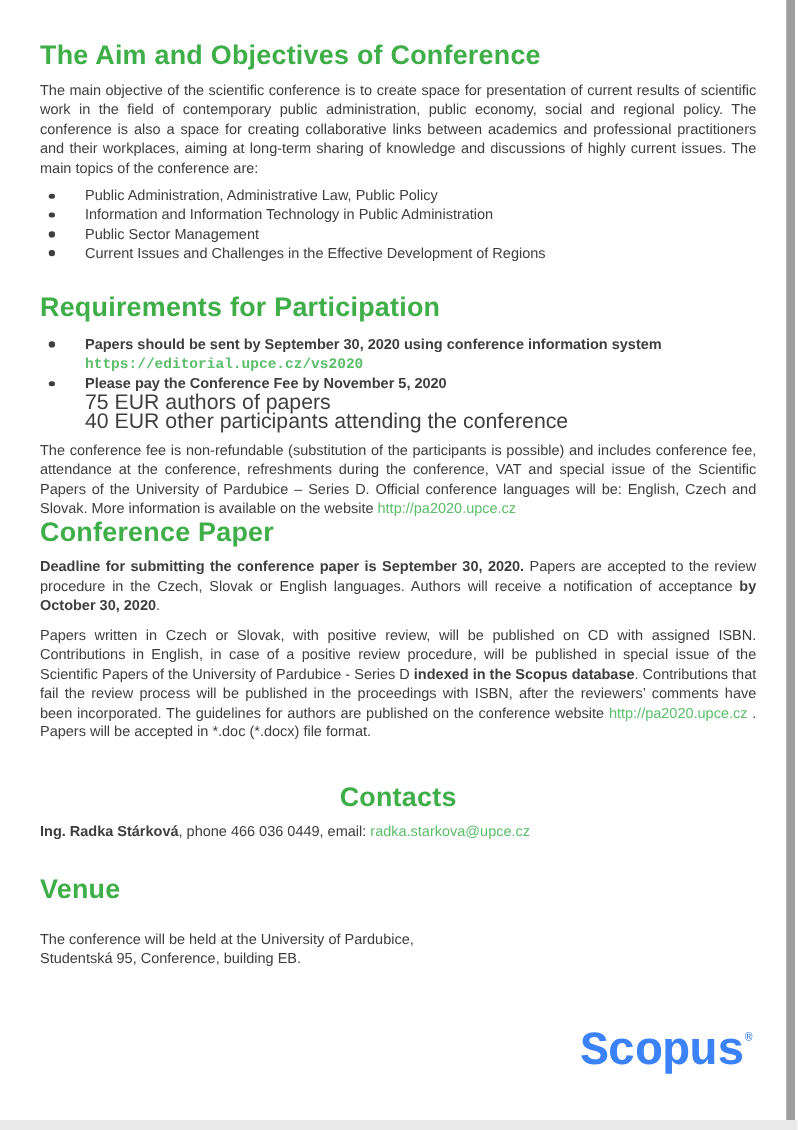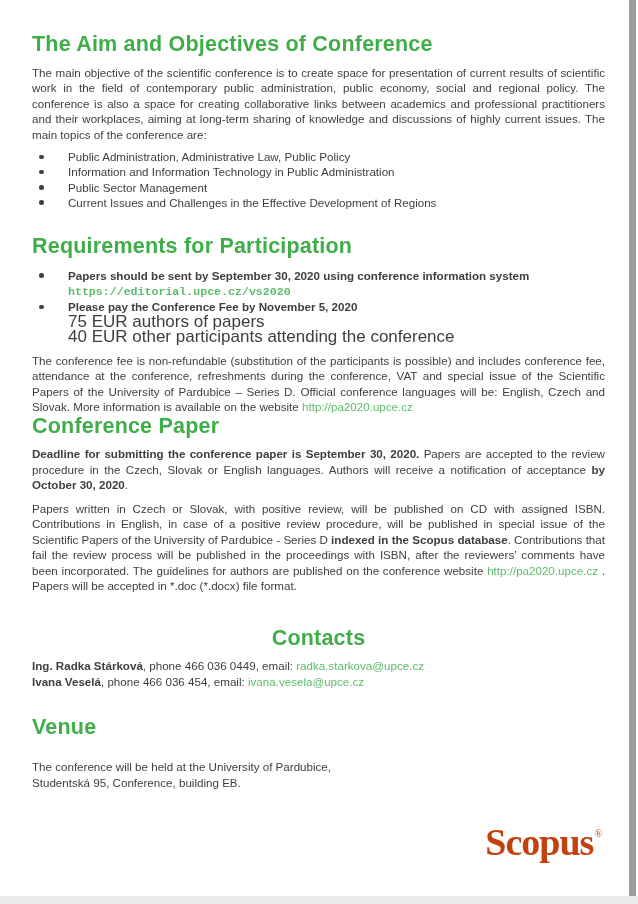--- a/index.html
+++ b/index.html
@@ -37,22 +37,22 @@
   .sub{padding-left:36px;font-size:17px;line-height:15.2px;}
   .fee-p{margin-top:18px;}
   .p2{margin-top:0;}
   
   .line{font-size:11.6px;line-height:15.6px;}
   .contact-lines{margin-top:8px;}
   .venue-lines{margin-top:20px;}
   
   .scopus{
     position:absolute;right:36px;top:820px;
-    color:#c2410c;font-size:38px;font-weight:600;letter-spacing:-1px;
-    font-family:Liberation Serif, serif;
+    color:#3b82f6;font-size:38px;font-weight:600;letter-spacing:-1px;
+    font-family:Liberation Mono, monospace;
   }
   .scopus .reg{font-size:10px;font-weight:400;vertical-align:18px;letter-spacing:0;margin-left:1px;}
   
   .vscrollbar{
     position:absolute;top:0;right:2px;width:7px;height:896px;background:#9E9E9E;
   }
   .bottom-gutter{
     position:absolute;left:0;bottom:0;width:638px;height:8px;background:#EAEAEA;
   }
 </style>
@@ -94,21 +94,20 @@
     <section>
       <h1 class="mt-paper">Conference Paper</h1>
       <p class="body"><span class="b">Deadline for submitting the conference paper is September 30, 2020.</span><span> Papers are accepted to the review procedure in the Czech, Slovak or English languages. Authors will receive a notification of acceptance </span><span class="b">by October 30, 2020</span><span>.</span></p>
       <p class="body p2"><span>Papers written in Czech or Slovak, with positive review, will be published on CD with assigned ISBN. Contributions in English, in case of a positive review procedure, will be published in special issue of the Scientific Papers of the University of Pardubice - Series D </span><span class="b">indexed in the Scopus database</span><span>. Contributions that fail the review process will be published in the proceedings with ISBN, after the reviewers’ comments have been incorporated. The guidelines for authors are published on the conference website </span><a class="link">http://pa2020.upce.cz</a><span> . Papers will be accepted in *.doc (*.docx) file format.</span></p>
     </section>
 
     <section>
       <h1 class="mt-contacts">Contacts</h1>
       <div class="contact-lines">
         <div class="line"><span class="b">Ing. Radka Stárková</span><span>, phone 466 036 0449, email: </span><a class="link">radka.starkova@upce.cz</a></div>
-        <div class="line"><span class="b">Ivana Veselá</span><span>, phone 466 036 454, email: </span><a class="link">ivana.vesela@upce.cz</a></div>
       </div>
     </section>
 
     <section>
       <h1 class="mt-venue">Venue</h1>
       <div class="venue-lines">
         <div class="line">The conference will be held at the University of Pardubice,</div>
         <div class="line">Studentská 95, Conference, building EB.</div>
       </div>
     </section>

